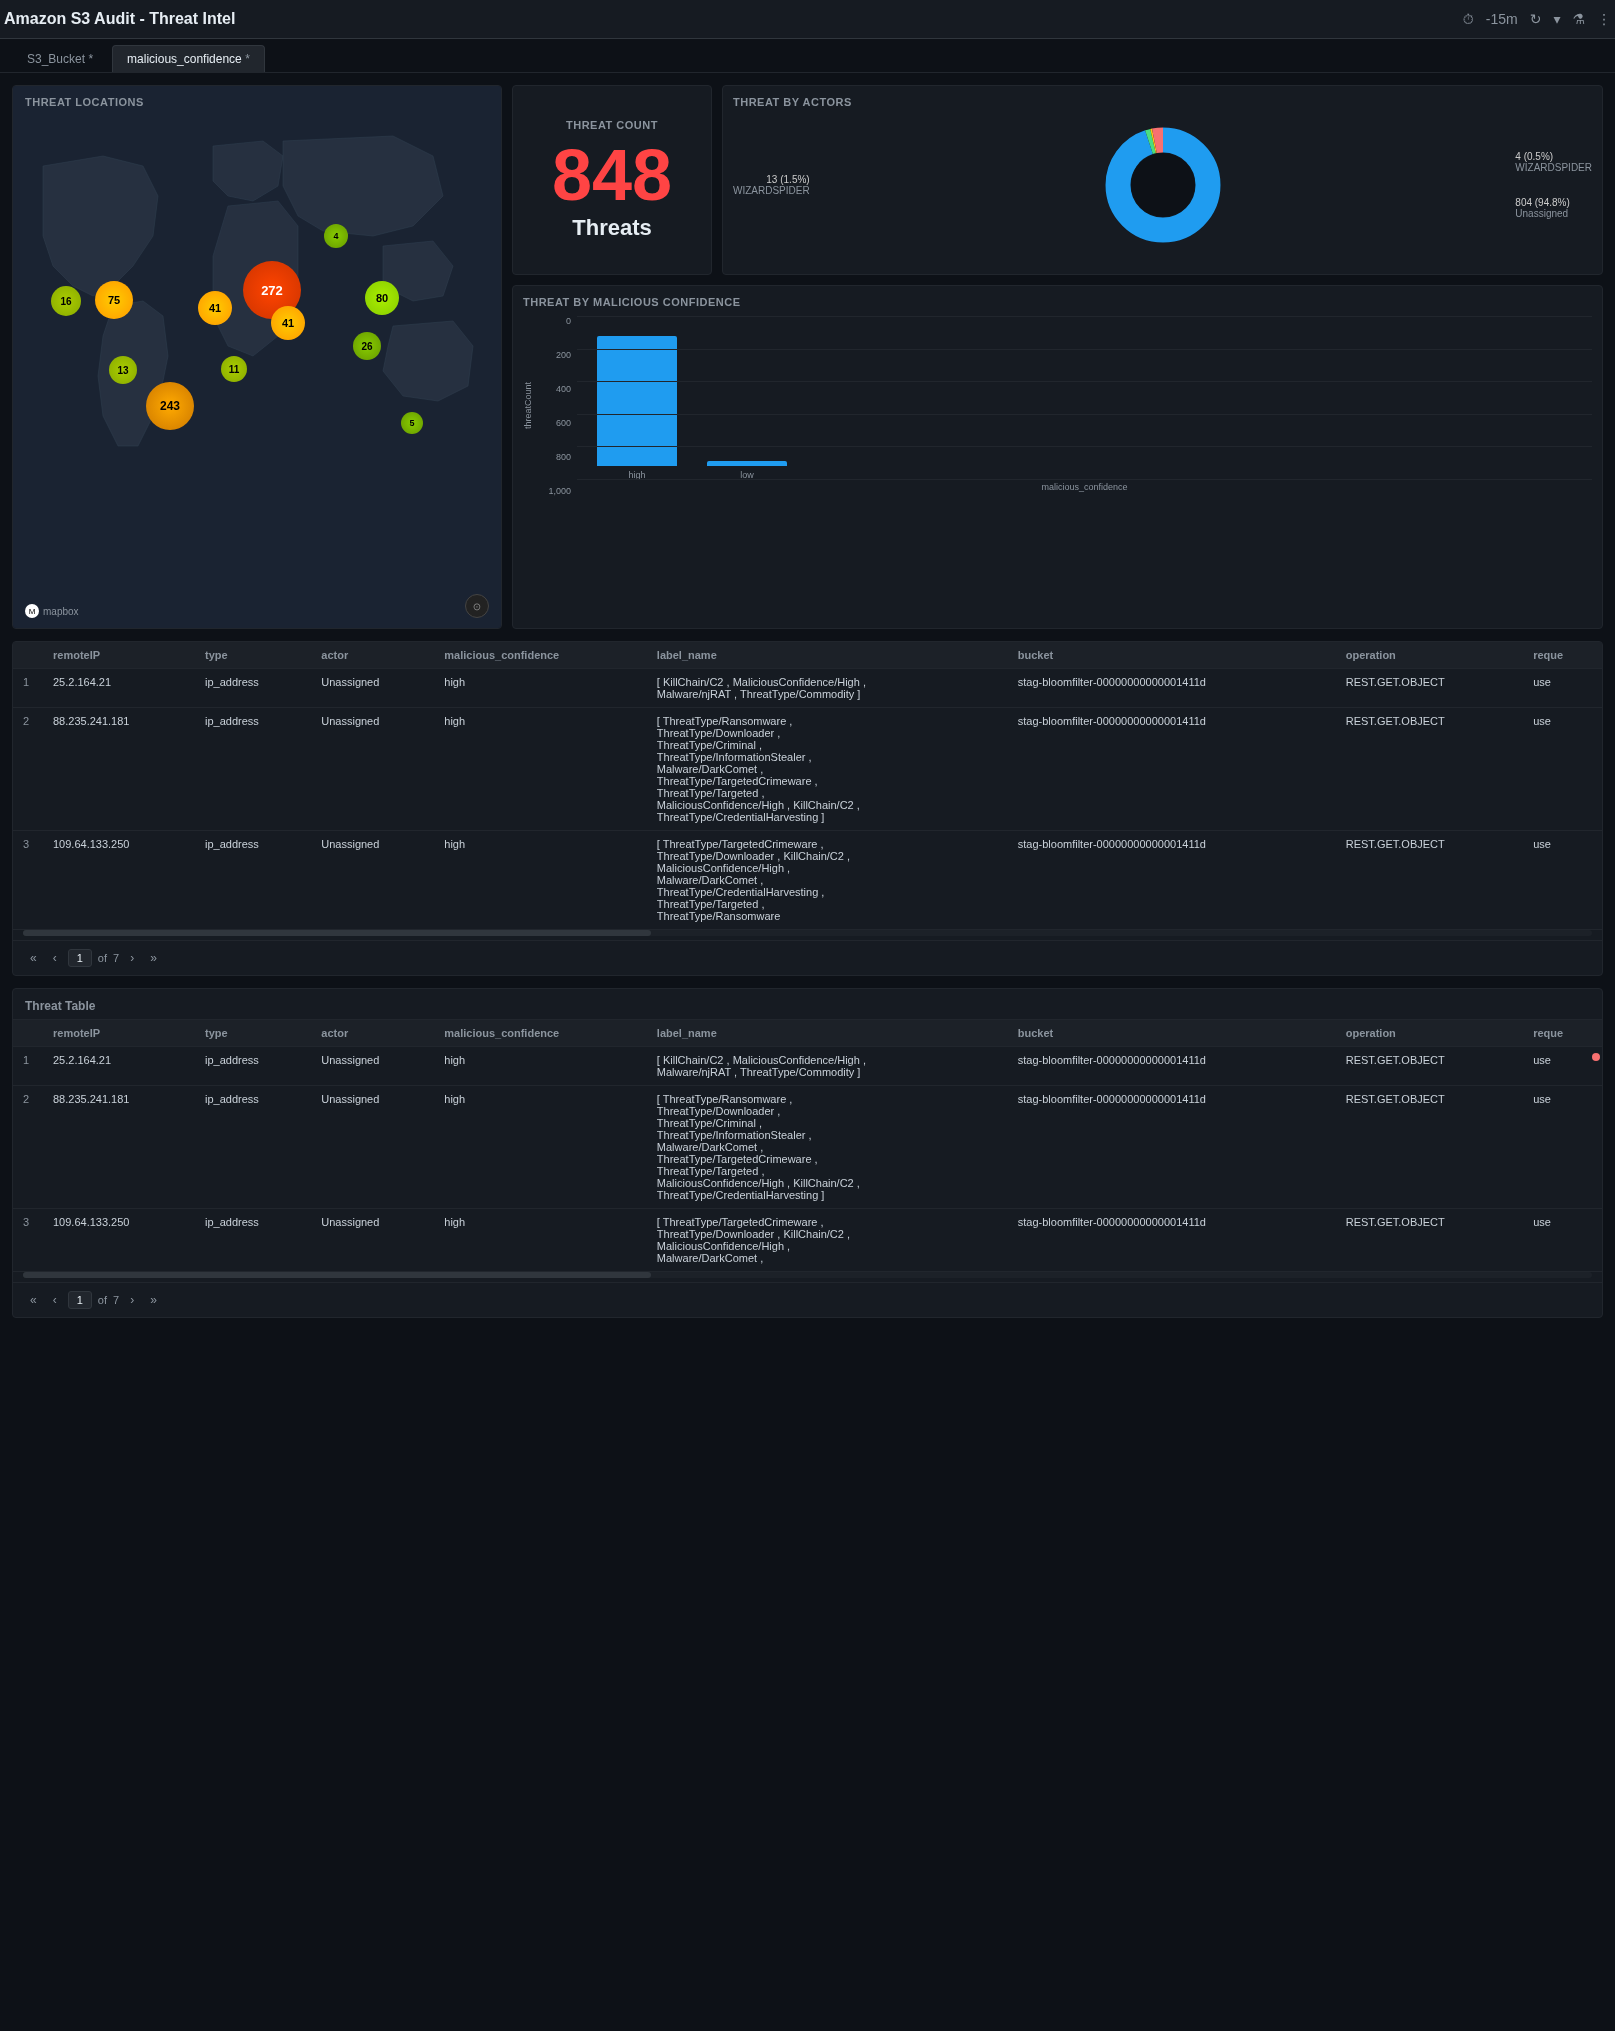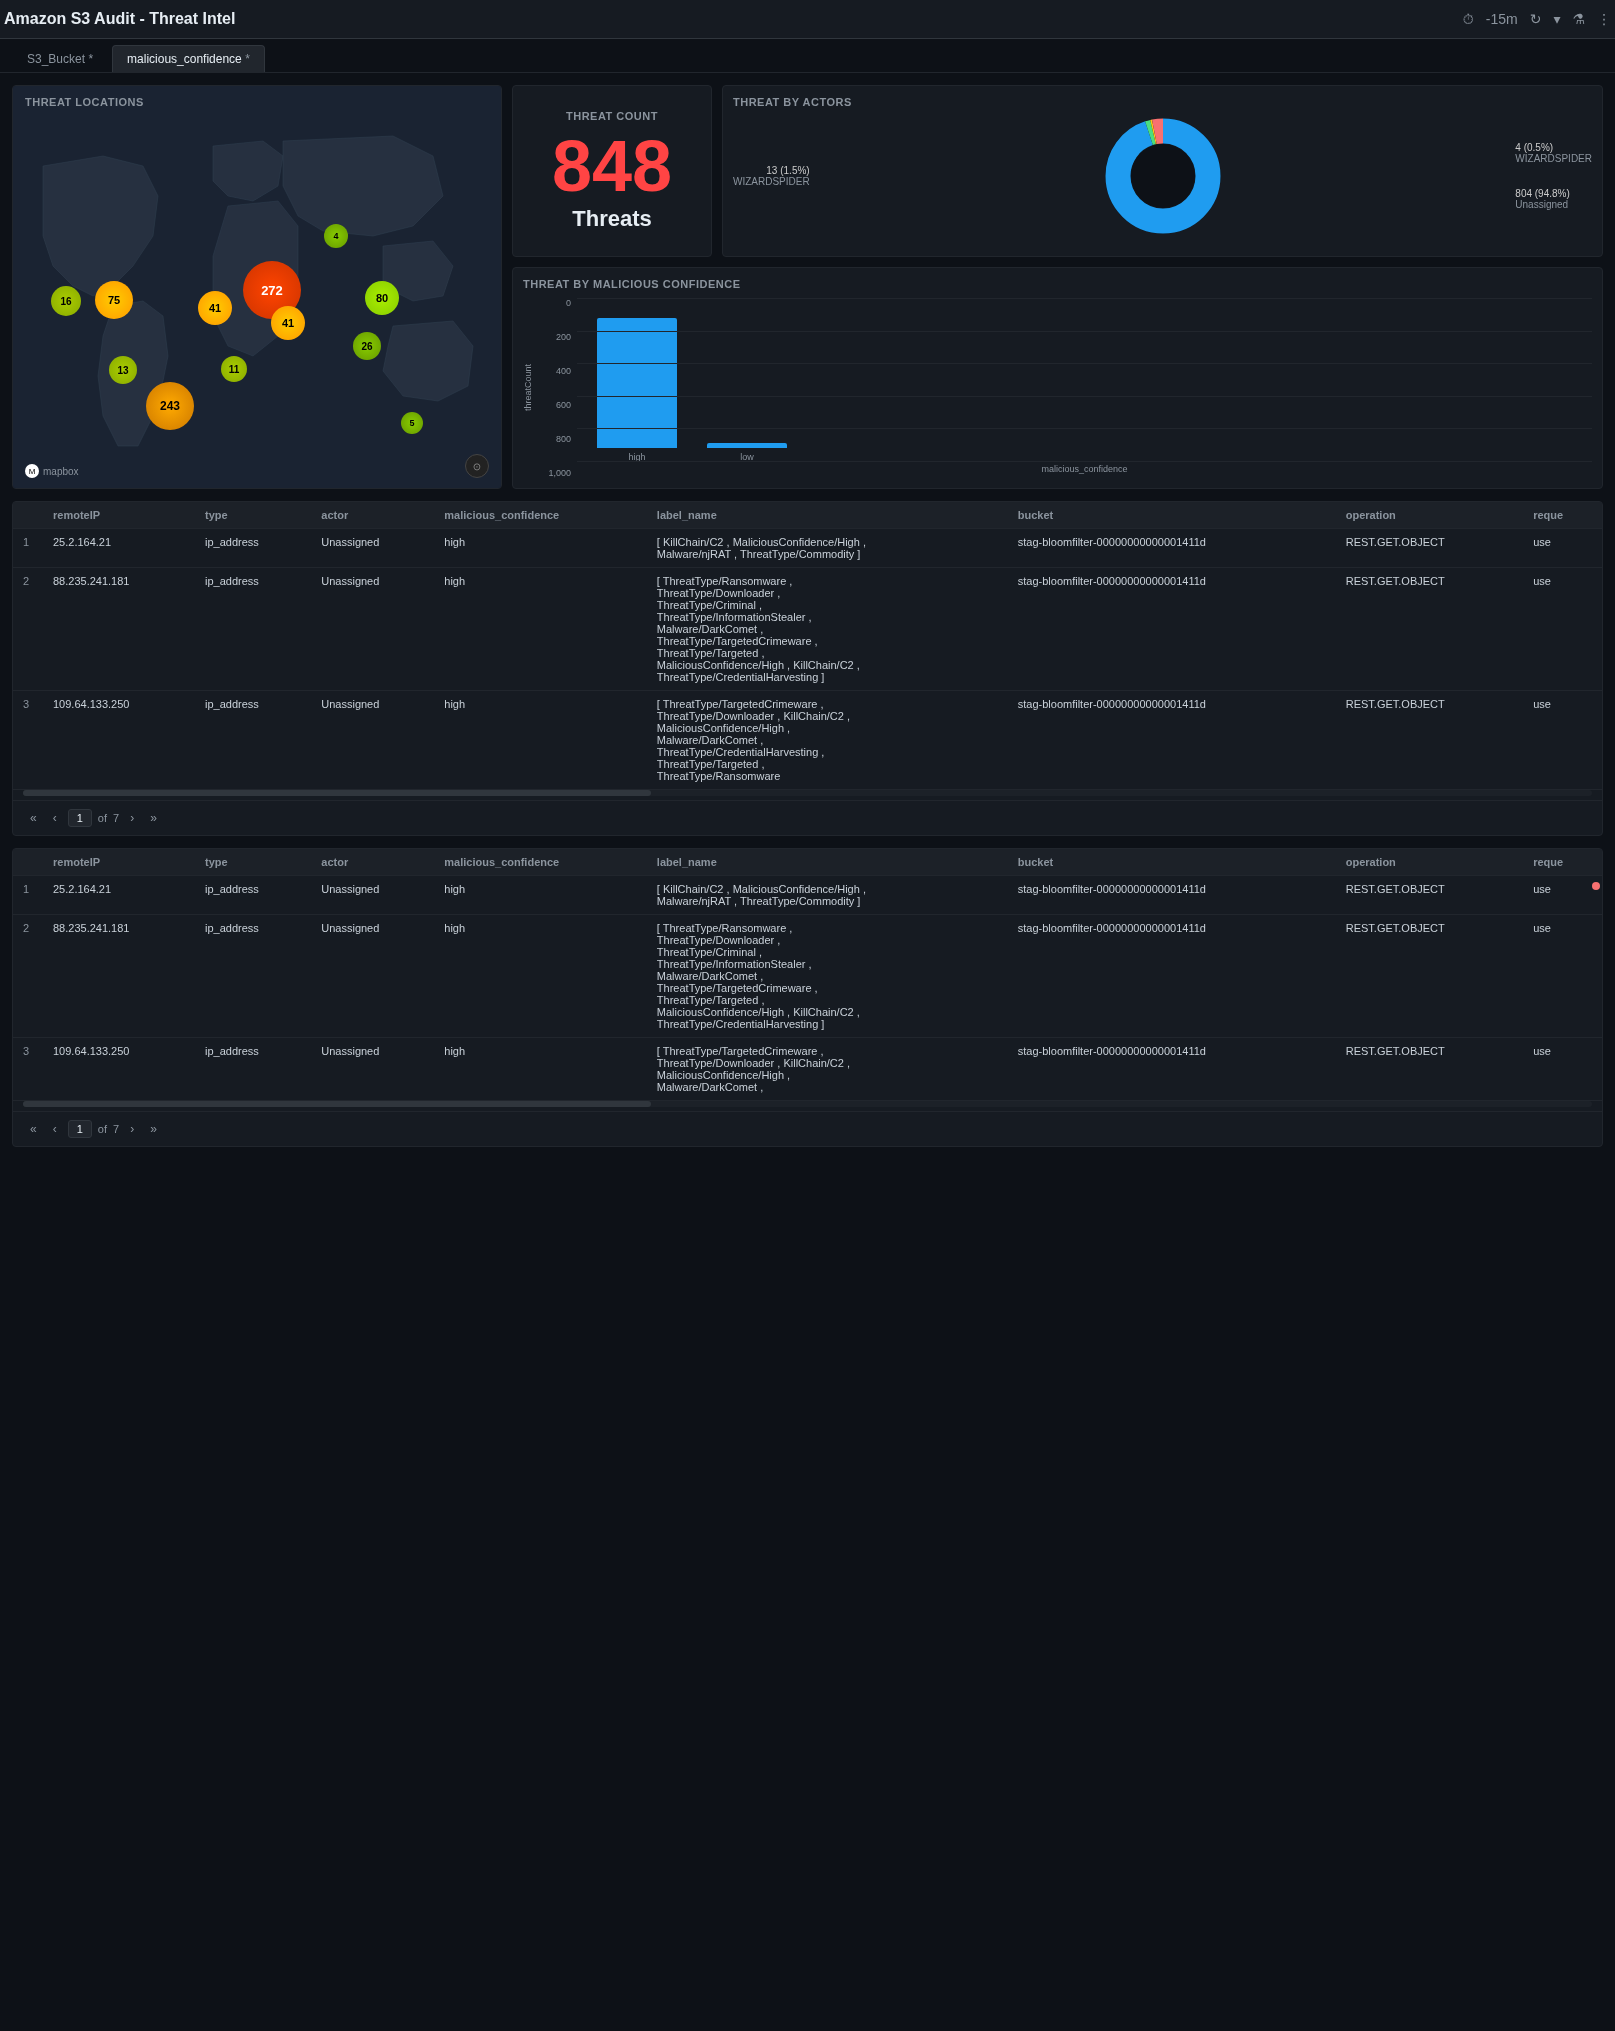--- a/index.html
+++ b/index.html
@@ -55,21 +55,21 @@
     }
     .main-content {
       padding: 12px;
       display: flex;
       flex-direction: column;
       gap: 12px;
     }
     .top-row {
       display: flex;
       gap: 10px;
-      height: 404px;
+      height: 544px;
     }
     .panel {
       background: #161b22;
       border: 1px solid #21262d;
       border-radius: 4px;
       padding: 10px;
       position: relative;
     }
     .panel-title {
       font-size: 11px;
@@ -589,20 +589,21 @@
       <button class="page-btn">‹</button>
       <span class="page-current">1</span>
       <span>of</span>
       <span>7</span>
       <button class="page-btn">›</button>
       <button class="page-btn">»</button>
     </div>
   </div>
 
   <div class="table-panel">
+    <div class="table-panel-title">Threat Table</div>
     <div style="overflow-x:hidden;">
       <table>
         <thead>
           <tr>
             <th></th>
             <th>remoteIP</th>
             <th>type</th>
             <th>actor</th>
             <th>malicious_confidence</th>
             <th>label_name</th>

